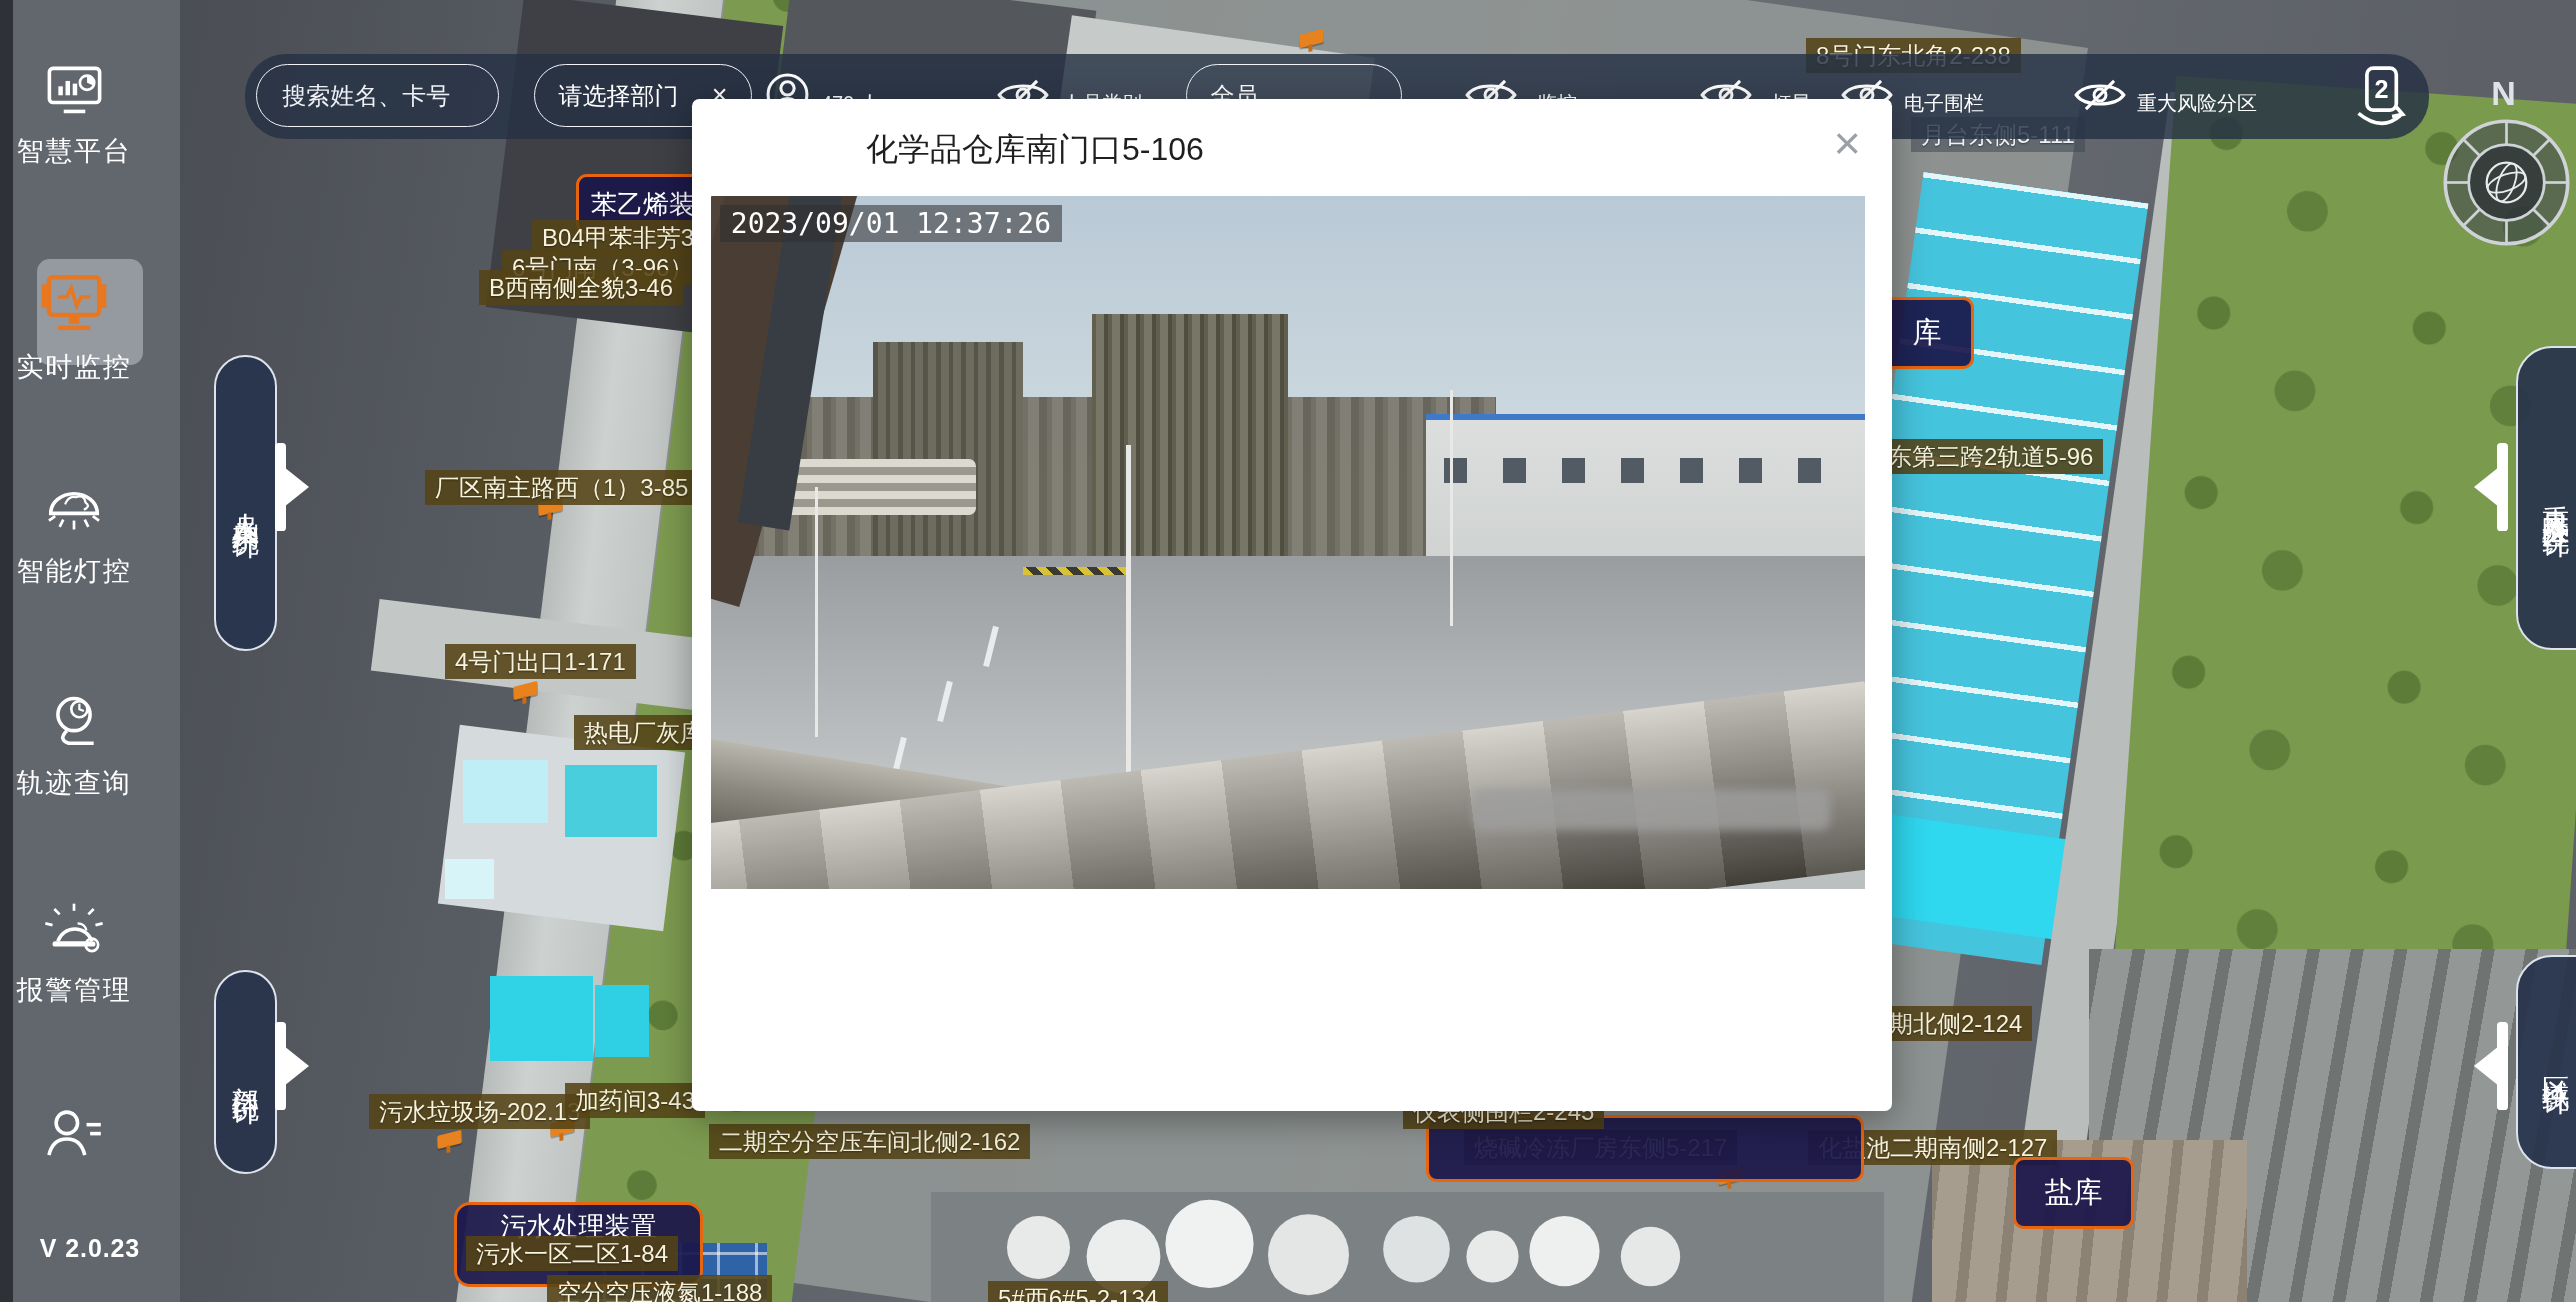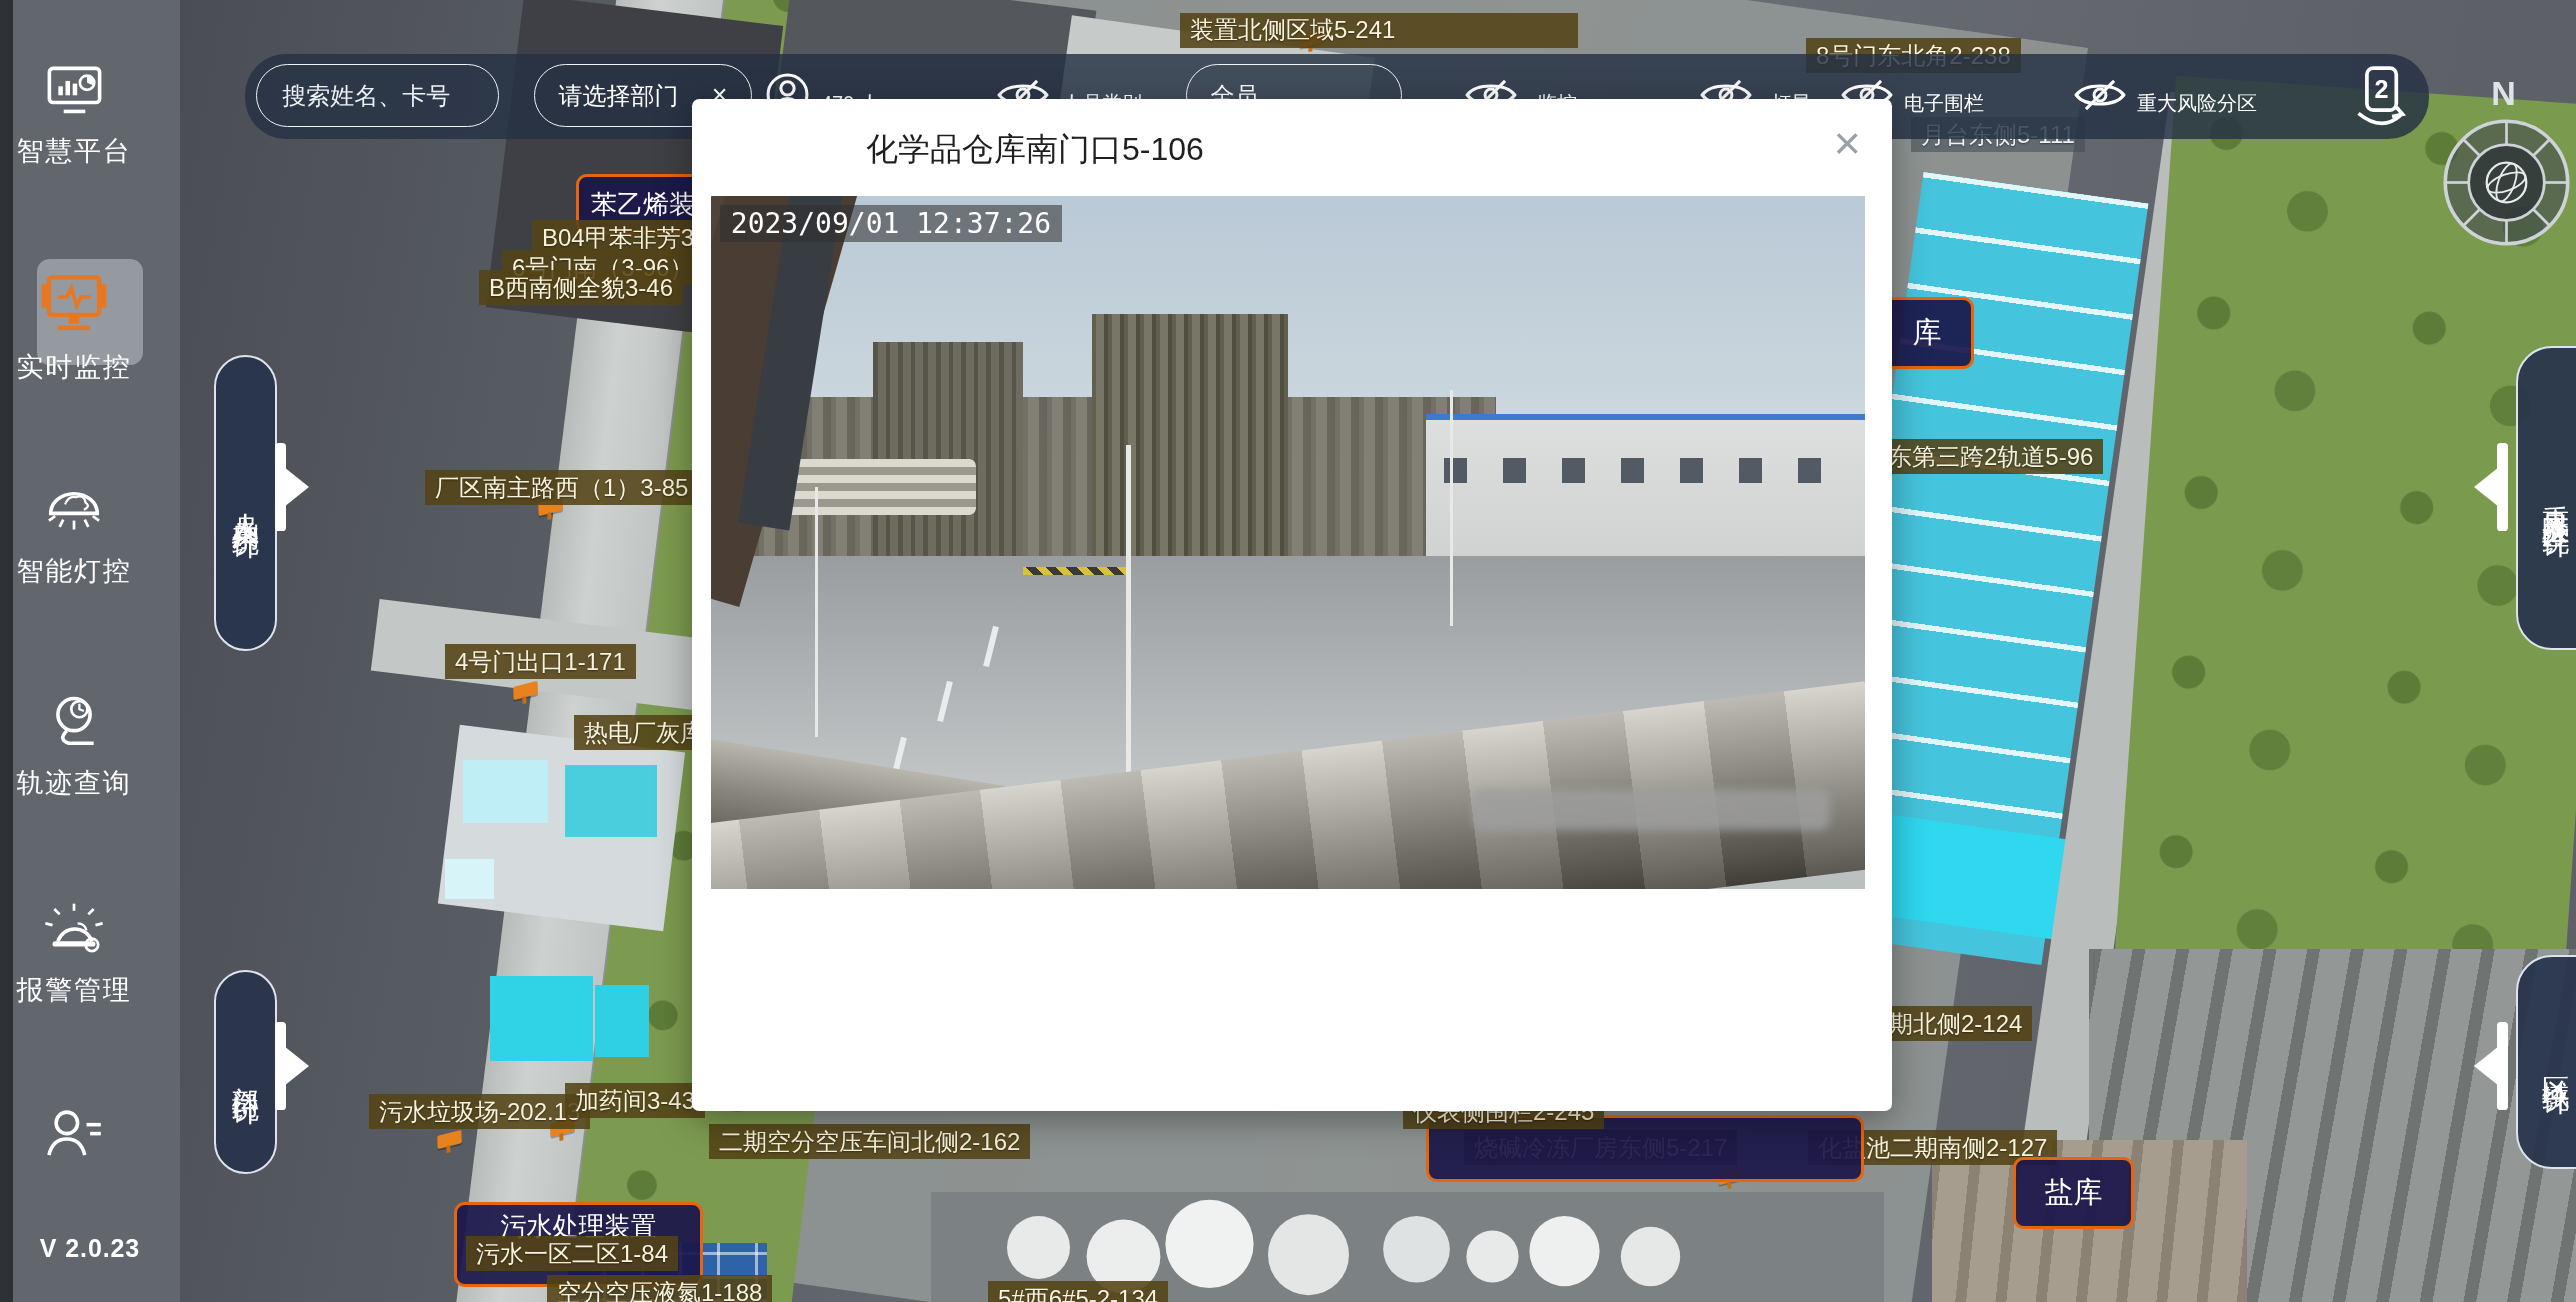--- a/index.html
+++ b/index.html
@@ -171,36 +171,35 @@
     <div class="patch blue-panels"></div>
     <div class="cam" style="left:538px;top:500px;"></div>
     <div class="cam" style="left:513px;top:684px;"></div>
     <div class="cam" style="left:437px;top:1133px;"></div>
     <div class="cam" style="left:550px;top:1121px;"></div>
     <div class="cam" style="left:1299px;top:32px;"></div>
     <div class="cam" style="left:1718px;top:1169px;"></div>
   </div>
 
   <div class="map-label" style="left:1806px;top:38px;">8号门东北角2-238</div>
-  <div class="map-label" style="left:1180px;top:12.6px;width:378px;overflow:hidden;">装置北侧区域5-241</div>
   <div class="map-label gray" style="left:1911px;top:117px;">月台东侧5-111</div>
   <div class="framed" style="left:576px;top:174px;min-width:162px;height:47px;">苯乙烯装卸站</div>
   <div class="map-label" style="left:532px;top:220px;">B04甲苯非芳3-10</div>
   <div class="map-label" style="left:502px;top:250px;">6号门南（3-96）</div>
   <div class="map-label" style="left:479px;top:270px;">B西南侧全貌3-46</div>
   <div class="map-label" style="left:425px;top:470px;">厂区南主路西（1）3-85</div>
   <div class="map-label" style="left:445px;top:644px;">4号门出口1-171</div>
   <div class="map-label" style="left:574px;top:715px;">热电厂灰库</div>
   <div class="framed" style="left:1880px;top:297px;width:70px;height:59px;font-size:29px;">库</div>
   <div class="map-label" style="left:1878px;top:439px;">东第三跨2轨道5-96</div>
   <div class="map-label" style="left:1855px;top:1006px;">二期北侧2-124</div>
   <div class="map-label" style="left:369px;top:1094px;">污水垃圾场-202.13</div>
   <div class="map-label" style="left:565px;top:1083px;">加药间3-43</div>
   <div class="map-label" style="left:709px;top:1124px;">二期空分空压车间北侧2-162</div>
-  <div class="framed" style="left:454px;top:1202px;width:225px;height:72px;align-items:flex-start;">污水处理装置</div>
+  <div class="framed" style="left:454px;top:1202px;width:225px;height:72px;align-items:flex-start;border-radius:16px;">污水处理装置</div>
   <div class="map-label" style="left:466px;top:1236px;">污水一区二区1-84</div>
   <div class="map-label" style="left:547px;top:1275px;">空分空压液氮1-188</div>
   <div class="map-label" style="left:1464px;top:1130px;">烧碱冷冻厂房东侧5-217</div>
   <div class="map-label" style="left:1808px;top:1130px;">化盐池二期南侧2-127</div>
   <div class="framed" style="left:2013px;top:1157px;width:97px;height:59px;font-size:29px;">盐库</div>
   <div class="framed" style="left:1426px;top:1115px;width:414px;height:54px;"></div>
   <div class="map-label" style="left:1403px;top:1094px;">仪表侧围栏2-245</div>
   <div class="map-label" style="left:988px;top:1281px;">5#西6#5-2-134</div>
 
   <div id="sidebar">

